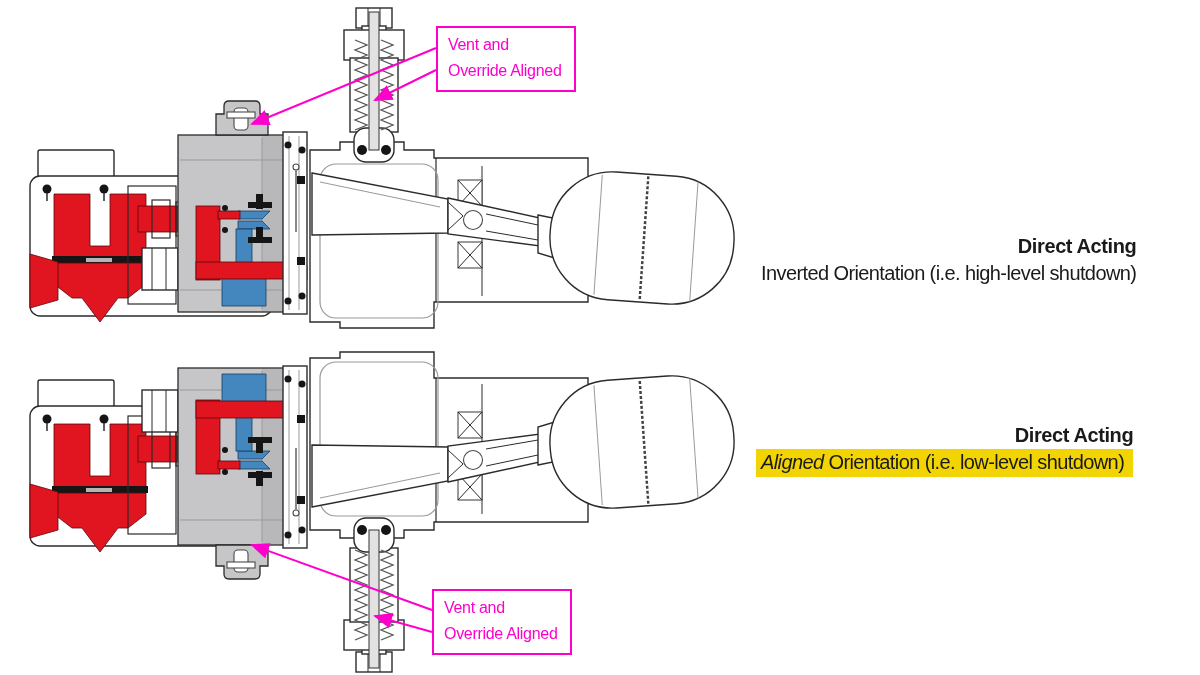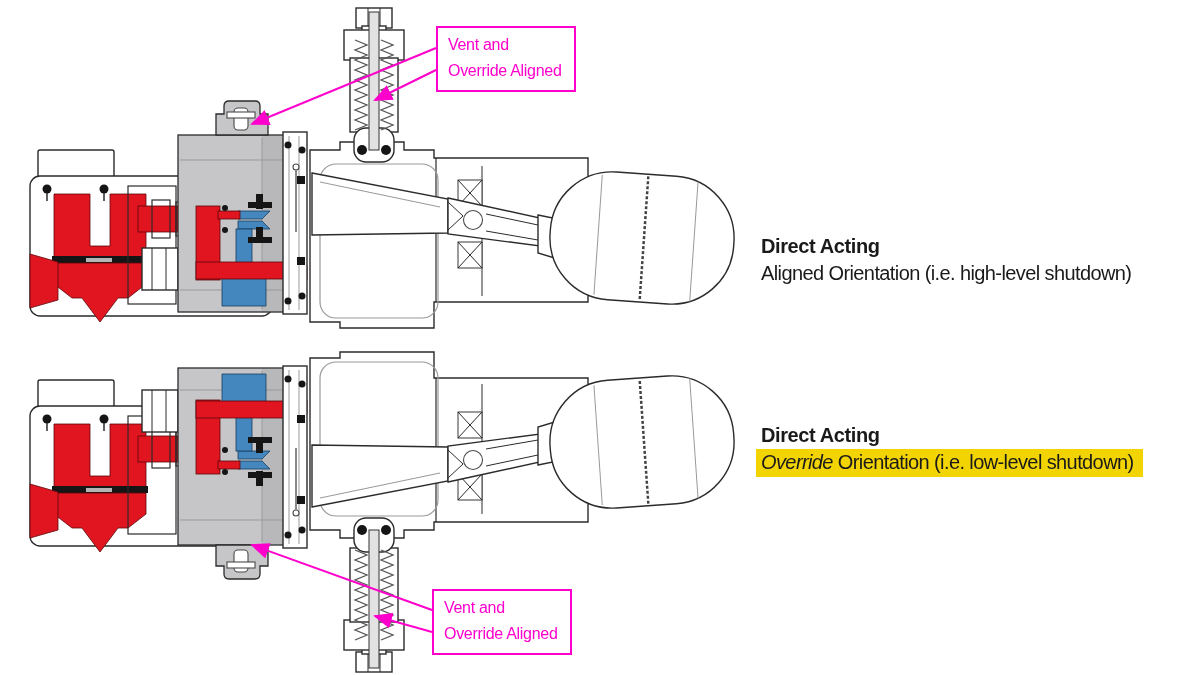--- a/index.html
+++ b/index.html
@@ -27,21 +27,21 @@
 
   
   .vent-label{
     position:absolute; border:2.5px solid var(--magenta); color:var(--magenta);
     padding:4px 12px 6px 10px; font-size:16px; line-height:26px;
     letter-spacing:-0.3px; background:transparent; white-space:nowrap;
   }
 
   
   .caption{position:absolute;color:var(--ink);font-size:20px;line-height:27px;
-    letter-spacing:-0.6px;white-space:nowrap;}
+    letter-spacing:-0.6px;white-space:nowrap;text-align:right;}
   .cap-title{font-weight:700;letter-spacing:-0.4px;}
   .hl{background:var(--yellow);padding:2px 9px 4px 5px;margin-left:-5px;}
   .hl em{font-style:italic;}
 </style>
 </head>
 <body>
 
 <div class="stage">
 
 <svg width="1200" height="675" viewBox="0 0 1200 675">
@@ -184,21 +184,21 @@
   <div>Override Aligned</div>
 </div>
 
 <div class="vent-label" style="left:432px;top:589px">
   <div>Vent and</div>
   <div>Override Aligned</div>
 </div>
 
 <div class="caption" style="left:761px;top:233px">
   <div class="cap-title">Direct Acting</div>
-  <div class="cap-sub">Aligned Orientation (i.e. high-level shutdown)</div>
+  <div class="cap-sub">Inverted Orientation (i.e. high-level shutdown)</div>
 </div>
 
 <div class="caption" style="left:761px;top:422px">
   <div class="cap-title">Direct Acting</div>
-  <div class="cap-sub"><span class="hl"><em>Override</em><span> Orientation (i.e. low-level shutdown)</span></span></div>
+  <div class="cap-sub"><span class="hl"><em>Aligned</em><span> Orientation (i.e. low-level shutdown)</span></span></div>
 </div>
 
 </div>
 
 </body></html>

